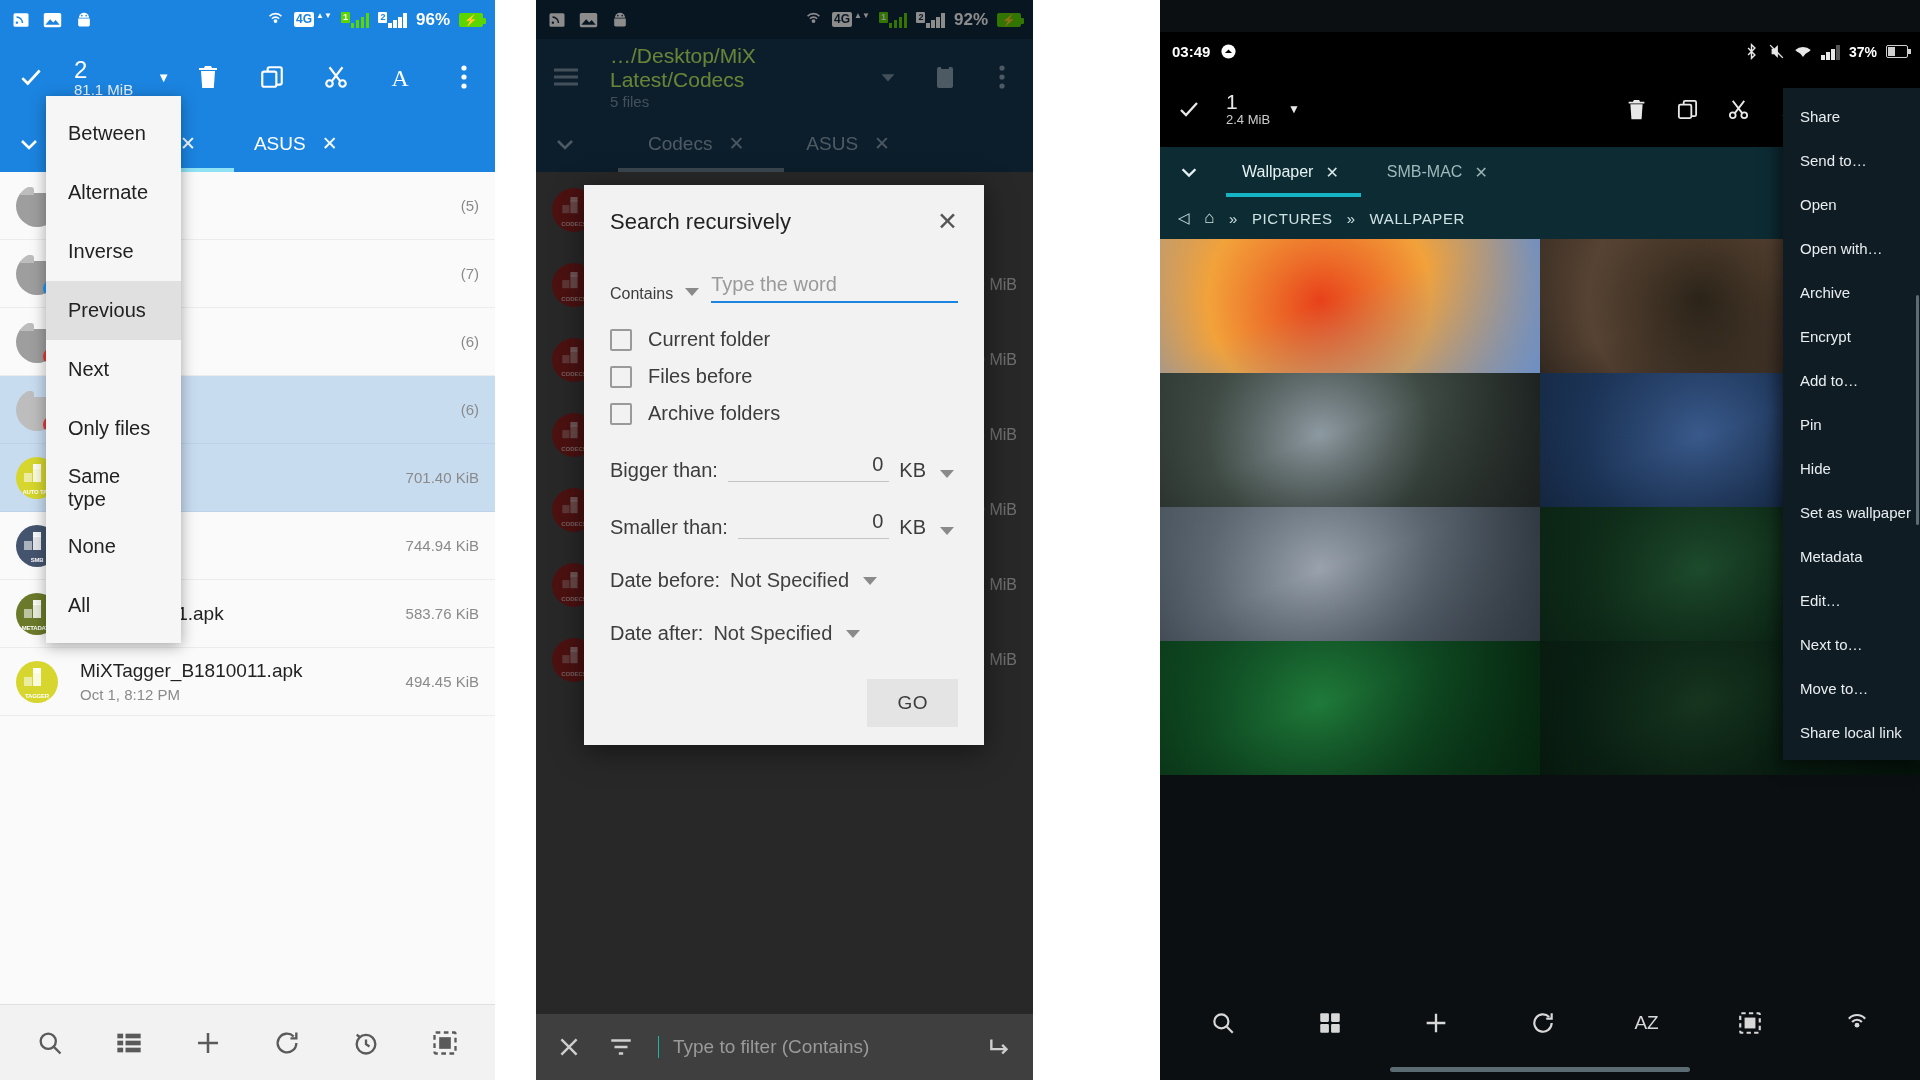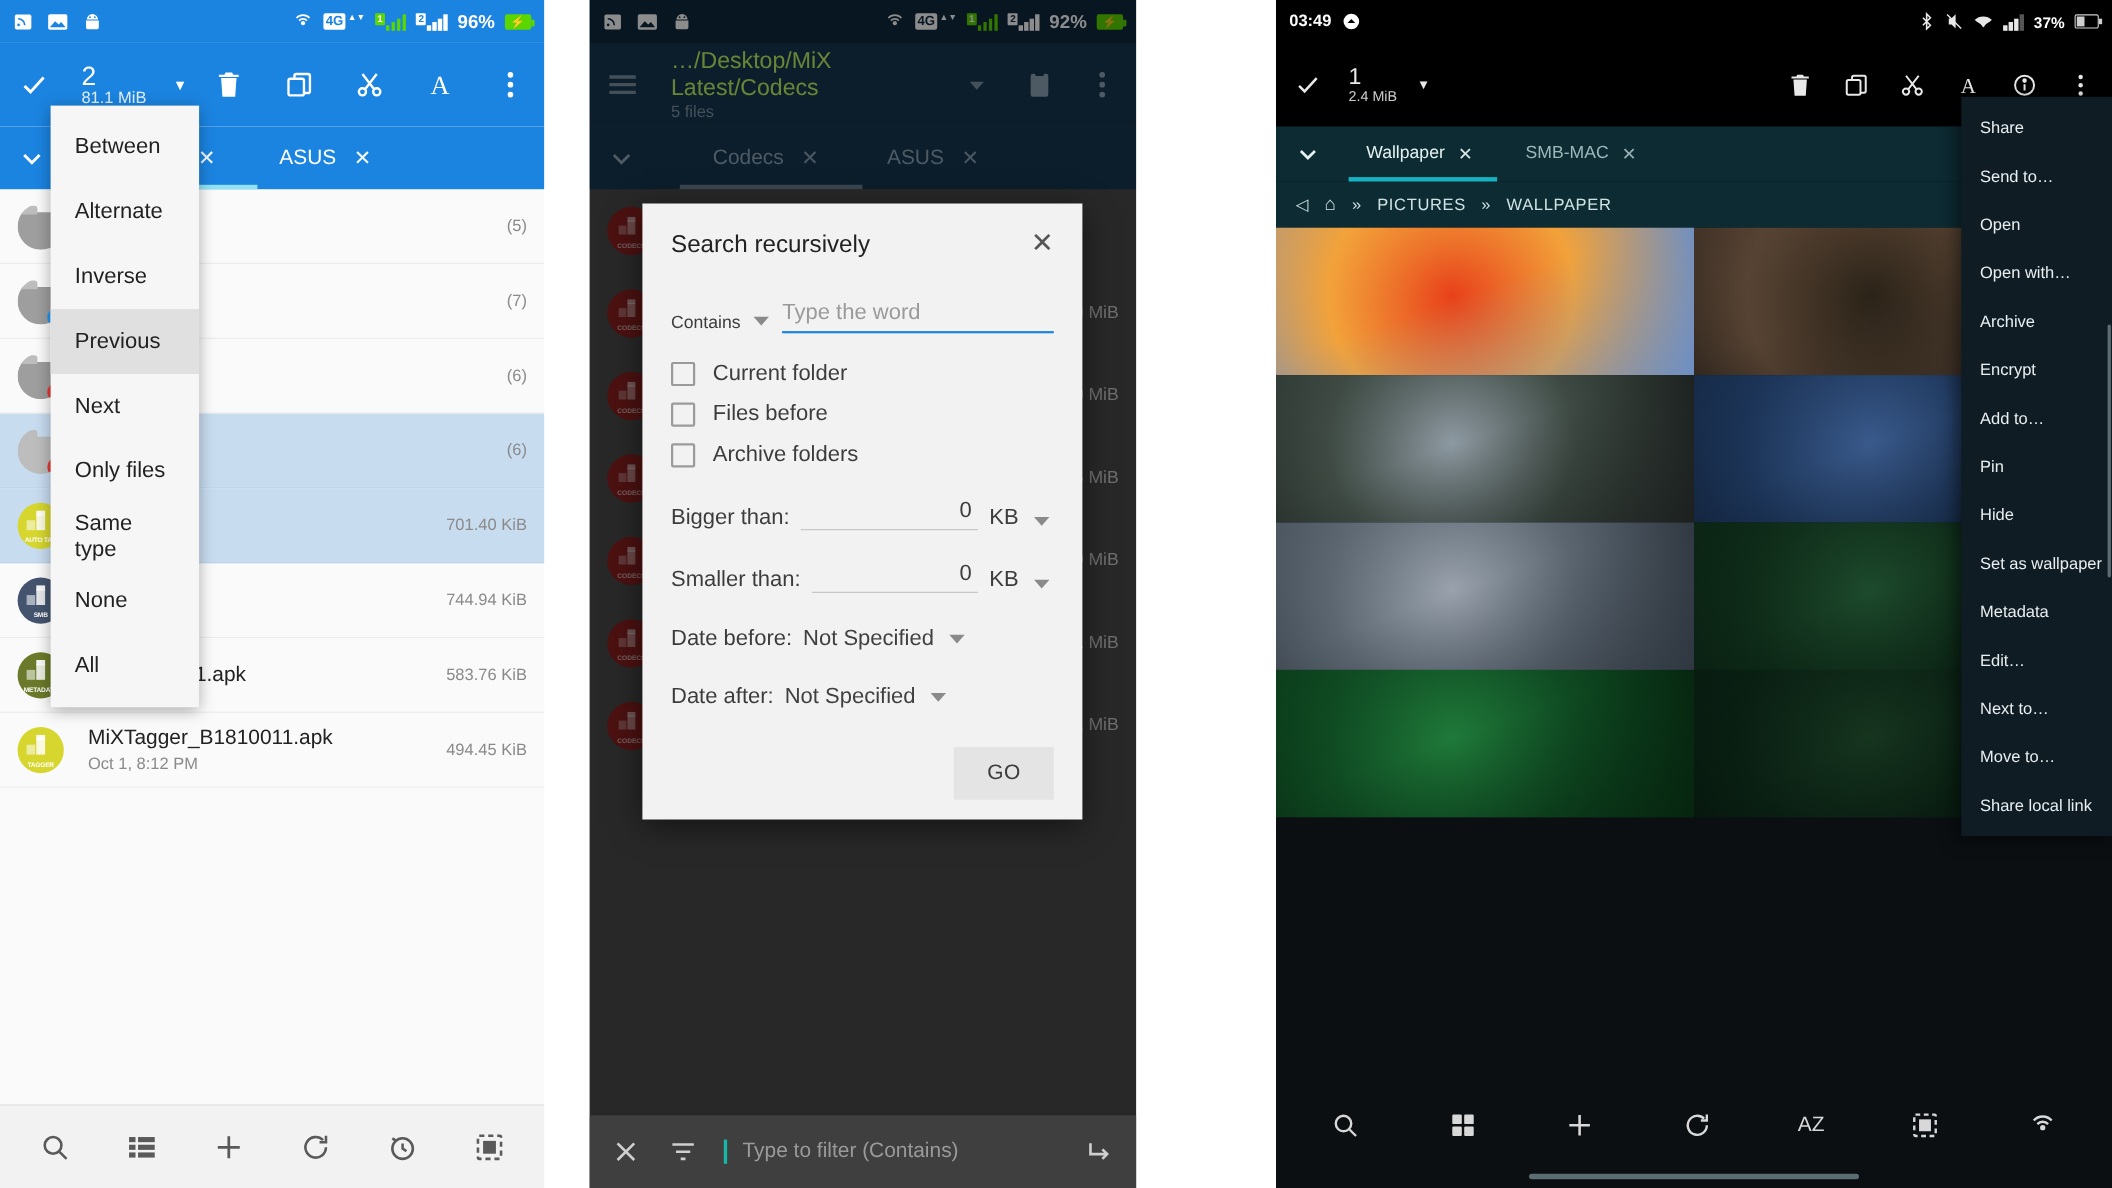--- a/index.html
+++ b/index.html
@@ -16,21 +16,21 @@
   .panel-left   { width:495px; background:#fafafa; }
   .panel-gap    { width:41px; background:#fff; }
   .panel-mid    { width:497px; background:#4a4a4a; }
   .panel-gap2   { width:127px; background:#fff; }
   .panel-right  { width:760px; background:#0b0f12; }
 
   
   .statusbar { height:39px; display:flex; align-items:center; padding:0 12px; font-size:17px; font-weight:bold; color:#fff; }
   .sb-left { background:#1b84e0; }
   .sb-mid  { background:#10283f; }
-  .sb-right{ background:#000; }
+  .sb-right{ background:#000;margin-top:32px; }
   .sb-icons { display:flex; align-items:center; gap:13px; }
   .sb-spacer { flex:1; }
   .sb-right-icons { display:flex; align-items:center; gap:9px; }
   .glyph { display:inline-flex; align-items:center; justify-content:center; }
 
   .chip4g { background:#fff; color:#1b84e0; font-size:12px; font-weight:bold; border-radius:2px; padding:0 2px; line-height:15px; }
   .sb-mid .chip4g { color:#10283f; }
   .bars { display:inline-flex; align-items:flex-end; gap:1.5px; height:16px; }
   .bars i { display:block; width:3.5px; background:#fff; }
   .bars i:nth-child(1){height:5px;} .bars i:nth-child(2){height:8px;}
@@ -125,21 +125,21 @@
   .sz-unit { font-size:20px; color:#3c3c3c; }
   .dt-row { display:flex; align-items:center; margin-top:30px; gap:10px; }
   .dt-lbl { font-size:20px; color:#3c3c3c; }
   .dt-val { font-size:20px; color:#404040; }
   .dlg-go { margin-top:34px; display:flex; justify-content:flex-end; }
   .go-btn { background:#e4e4e4; color:#3c3c3c; font-size:19px; padding:13px 30px; letter-spacing:.5px; cursor:pointer; }
 
   
   .filterbar { position:absolute; left:0; right:0; bottom:0; height:66px; background:#3f3f3f;
                display:flex; align-items:center; padding:0 18px; gap:22px; z-index:25; }
-  .filter-input { flex:1; font-size:19px; color:#9a9a9a; border-left:3px solid #14b8a6; padding-left:14px; }
+  .filter-input { flex:1; font-size:19px; color:#9a9a9a; border-left:1px solid #14b8a6; padding-left:14px; }
 
   
   .mid-row { display:flex; align-items:center; height:75px; padding:0 16px; }
   .codec { width:44px; height:44px; border-radius:50%; background:#8b2020; position:relative; flex:none; }
   .codec .tag { position:absolute; bottom:5px; left:0; right:0; text-align:center; font-size:6px; font-weight:bold; color:#d7b0b0; }
   .mid-name { margin-left:22px; font-size:19px; color:#e8e8e8; flex:1; white-space:nowrap; overflow:hidden; }
   .mid-size { font-size:16px; color:#c9c9c9; }
 
   
   .crumb { display:flex; align-items:center; height:42px; padding:0 18px; gap:14px;

